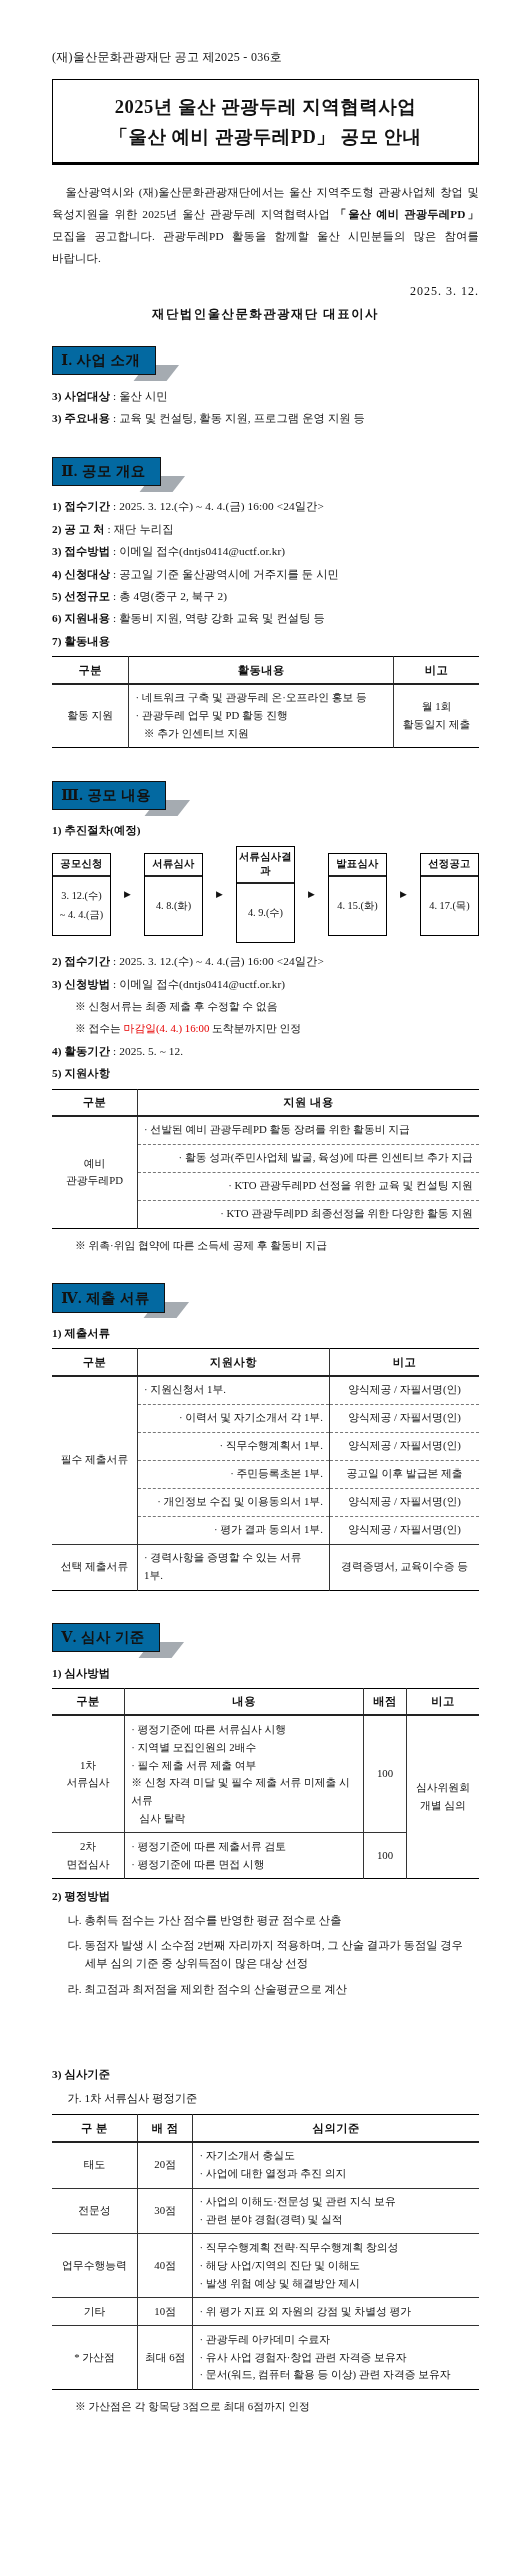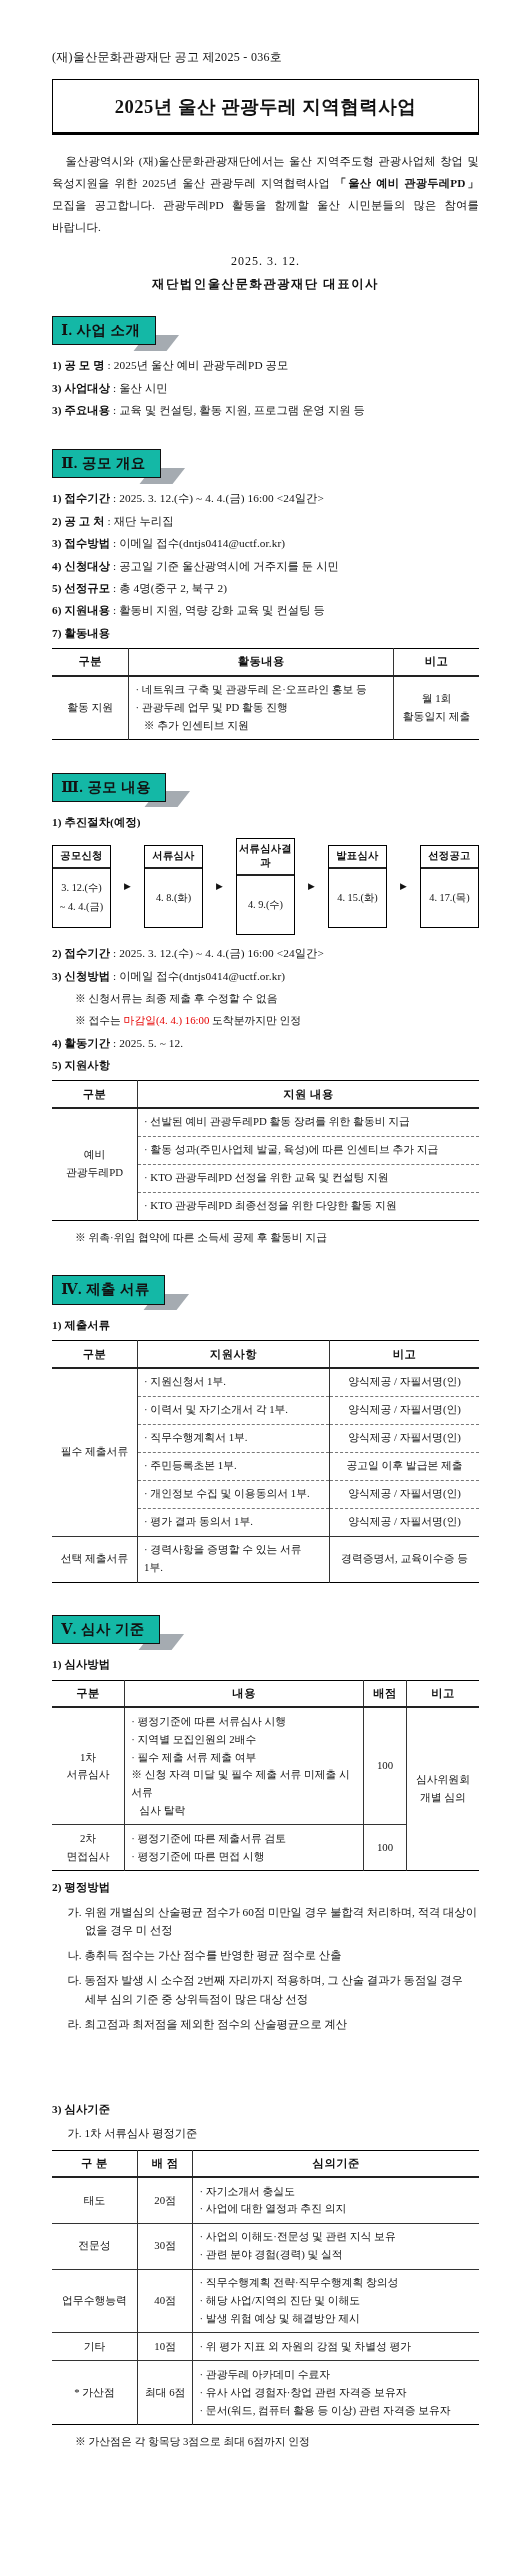--- a/index.html
+++ b/index.html
@@ -7,39 +7,39 @@
   .page { width:528px; box-sizing:border-box; padding:49px 49px 77px 52px; min-height:3986px; }
 
   .doc-number { font-size:12px; letter-spacing:0.3px; }
 
   .title-box { margin-top:13.4px; border:1.5px solid #000; border-bottom-width:3.1px; padding:11.3px 4.1px 9.3px; text-align:center; }
   .title-line { font-size:18.5px; font-weight:bold; line-height:1.65; letter-spacing:0.5px; }
 
   .intro { margin-top:15.5px; font-size:11.3px; line-height:1.95; text-align:justify; text-indent:13.4px; letter-spacing:0.2px; word-break:keep-all; }
   .intro b { letter-spacing:0.2px; }
 
-  .byline-date { margin-top:15.5px; text-align:center; font-size:12px; letter-spacing:1px; }
+  .byline-date { margin-top:15.5px; text-align:right; font-size:12px; letter-spacing:1px; }
   .byline-signer { margin-top:7.2px; text-align:center; font-size:12.4px; font-weight:600; letter-spacing:1.5px; }
 
   .sec-wrap { position:relative; display:inline-block; margin:23px 0 13.4px; }
   .sec-wrap::after { content:""; position:absolute; right:-17.5px; bottom:-5.2px; width:33px; height:15.5px; background:#a5abb1; transform:skewX(-38deg); }
-  .sec-head { position:relative; z-index:1; display:block; background:#14b8a6; border:1px solid #111; padding:4.1px 14.4px 4.1px 8.2px; font-size:14.4px; font-weight:bold; letter-spacing:0.5px; }
+  .sec-head { position:relative; z-index:1; display:block; background:#0369a1; border:1px solid #111; padding:4.1px 14.4px 4.1px 8.2px; font-size:14.4px; font-weight:bold; letter-spacing:0.5px; }
 
   .item { font-size:11.3px; margin:0 0 7.2px; line-height:1.35; letter-spacing:0.1px; word-break:keep-all; }
   .item .lbl { font-weight:bold; }
   .sub-note { font-size:10.8px; margin:0 0 7.2px 23px; line-height:1.4; word-break:keep-all; }
   .hang { font-size:11.3px; margin:0 0 7.2px; padding-left:33px; text-indent:-17.5px; line-height:1.6; word-break:keep-all; }
 
   .doc-table { width:100%; border-collapse:collapse; border-top:1.5px solid #000; border-bottom:1.5px solid #000; margin:7.2px 0 9.3px; }
   .doc-table th { font-size:11.3px; font-weight:bold; padding:5.2px 4.1px; border-bottom:2.6px double #222; letter-spacing:0.5px; }
   .doc-table th + th, .doc-table td + td { border-left:0.5px solid #333; }
   .doc-table td { font-size:10.8px; padding:4.6px 6.2px; line-height:1.65; vertical-align:middle; word-break:keep-all; }
   .doc-table tbody tr + tr td { border-top:0.5px solid #333; }
   .doc-table tbody tr.dashed td { border-top:0.5px dashed #777; }
-  .bl { border-left:0.5px solid #333; }
+  .bl { border-left:0.5px solid #333;text-align:right; }
   .cell-c { text-align:center; }
   .pre { white-space:pre-line; }
 
   .flow { display:flex; align-items:center; justify-content:space-between; margin:7.2px 0 11.3px; }
   .flow-box { border:1px solid #000; width:59px; box-sizing:border-box; background:#fff; }
   .flow-title { text-align:center; font-weight:bold; font-size:10.3px; padding:3.6px 0.5px; border-bottom:2.1px double #222; letter-spacing:0.3px; }
   .flow-date { height:58px; display:flex; align-items:center; justify-content:center; text-align:center; font-size:10.3px; white-space:pre-line; line-height:1.8; }
   .flow-arrow { font-size:8.8px; padding:0 0.5px; }
 
   .gap-lg { height:62px; }
@@ -48,32 +48,32 @@
 </style>
 </head>
 <body>
 
 <div class="page">
 
   <div class="doc-number">(재)울산문화관광재단 공고 제2025 - 036호</div>
 
   <div class="title-box">
     <div class="title-line">2025년 울산 관광두레 지역협력사업</div>
+    <div class="title-line">「울산 예비 관광두레PD」 공모 안내</div>
   </div>
 
   <p class="intro"><span>울산광역시와 (재)울산문화관광재단에서는 울산 지역주도형 관광사업체 창업 및 육성지원을 위한 2025년 울산 관광두레 지역협력사업 </span><b>「울산 예비 관광두레PD」</b><span> 모집을 공고합니다. 관광두레PD 활동을 함께할 울산 시민분들의 많은 참여를 바랍니다.</span></p>
 
   <div class="byline-date">2025. 3. 12.</div>
   <div class="byline-signer">재단법인울산문화관광재단 대표이사</div>
 
   
   <div class="sec-wrap">
     <span class="sec-head">Ⅰ. 사업 소개</span>
   </div>
-  <div class="item"><span class="lbl">1) 공 모 명</span><span> : 2025년 울산 예비 관광두레PD 공모</span></div>
   <div class="item"><span class="lbl">3) 사업대상</span><span> : 울산 시민</span></div>
   <div class="item"><span class="lbl">3) 주요내용</span><span> : 교육 및 컨설팅, 활동 지원, 프로그램 운영 지원 등</span></div>
 
   
   <div class="sec-wrap">
     <span class="sec-head">Ⅱ. 공모 개요</span>
   </div>
   <div class="item"><span class="lbl">1) 접수기간</span><span> : 2025. 3. 12.(수) ~ 4. 4.(금) 16:00 &lt;24일간&gt;</span></div>
   <div class="item"><span class="lbl">2) 공 고 처</span><span> : 재단 누리집</span></div>
   <div class="item"><span class="lbl">3) 접수방법</span><span> : 이메일 접수(dntjs0414@uctf.or.kr)</span></div>
@@ -270,21 +270,20 @@
         <td class="cell-c pre">2차
 면접심사</td>
         <td class="pre">· 평정기준에 따른 제출서류 검토
 · 평정기준에 따른 면접 시행</td>
         <td class="cell-c">100</td>
       </tr>
     </tbody>
   </table>
 
   <div class="item"><span class="lbl">2) 평정방법</span><span></span></div>
-  <div class="hang">가. 위원 개별심의 산술평균 점수가 60점 미만일 경우 불합격 처리하며, 적격 대상이 없을 경우 미 선정</div>
   <div class="hang">나. 총취득 점수는 가산 점수를 반영한 평균 점수로 산출</div>
   <div class="hang">다. 동점자 발생 시 소수점 2번째 자리까지 적용하며, 그 산술 결과가 동점일 경우 세부 심의 기준 중 상위득점이 많은 대상 선정</div>
   <div class="hang">라. 최고점과 최저점을 제외한 점수의 산술평균으로 계산</div>
 
   <div class="gap-lg"></div>
 
   <div class="item"><span class="lbl">3) 심사기준</span><span></span></div>
   <div class="hang">가. 1차 서류심사 평정기준</div>
 
   <table class="doc-table">

